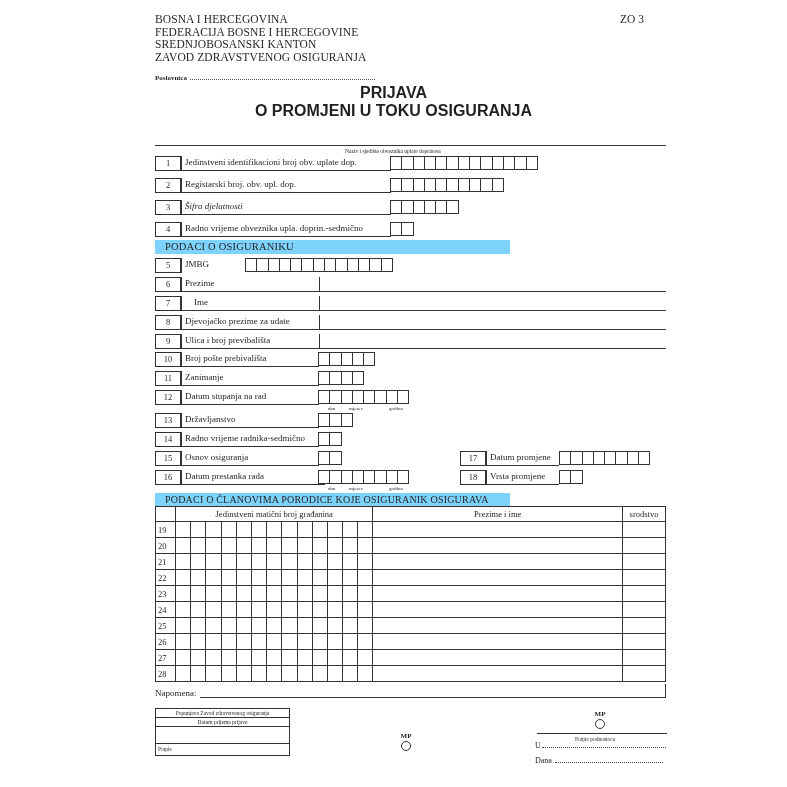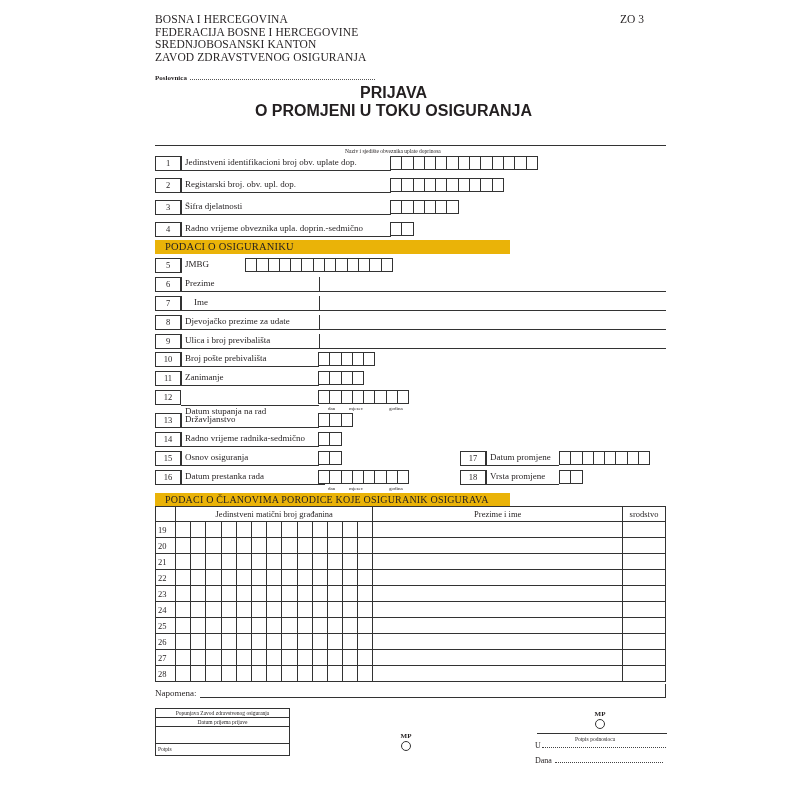--- a/index.html
+++ b/index.html
@@ -13,21 +13,21 @@
   .title { left: 0; width: 787px; text-align: center; font-family: "Liberation Sans", "DejaVu Sans", sans-serif; font-weight: bold; }
   .t1 { top: 84px; font-size: 16px; }
   .t2 { top: 102px; font-size: 16px; }
   .topline { left: 155px; top: 145px; width: 511px; border-top: 1.2px solid #333; }
   .naziv { left: 345px; top: 148px; font-size: 5.5px; }
   .row { position: absolute; left: 155px; height: 15px; display: flex; align-items: stretch; }
   .num { width: 26px; border: 1px solid #333; font-size: 8.5px; text-align: center; line-height: 13px; }
   .lab { border-bottom: 1px solid #333; border-left: 1px solid #333; font-size: 9px; line-height: 13px; padding-left: 3px; white-space: nowrap; }
   .boxes { position: absolute; display: flex; height: 14px; }
   .boxes span { display: block; width: 12.3px; height: 14px; border: 1px solid #333; margin-left: -1px; }
-  .section { left: 155px; height: 14px; background: #eab308; font-size: 10.5px; line-height: 14px; padding-left: 10px; letter-spacing: 0.2px; }
+  .section { left: 155px; height: 14px; background: #7dd3fc; font-size: 10.5px; line-height: 14px; padding-left: 10px; letter-spacing: 0.2px; }
   .longline { position: absolute; height: 15px; border-left: 1px solid #333; border-bottom: 1px solid #333; }
   .sub { position: absolute; font-size: 5px; }
   table.fam { position: absolute; left: 155px; top: 506px; width: 511px; border-collapse: collapse; border: 1.5px solid #333; }
   table.fam td { border: 1px solid #333; height: 16px; font-size: 8.5px; padding: 0 2px; }
   table.fam td.n { width: 20px; }
   table.fam td.c { width: 15.2px; }
   table.fam tr.hdr td { height: 15px; text-align: center; font-size: 8.5px; }
   .napomena { left: 155px; top: 688px; font-size: 9px; }
   .napline { left: 200px; top: 697px; width: 466px; border-bottom: 1px solid #333; }
   .napright { left: 665px; top: 684px; height: 14px; border-left: 1px solid #333; }
@@ -93,21 +93,21 @@
     <span></span>
     <span></span>
     <span></span>
     <span></span>
     <span></span>
     <span></span>
 </div>
 
 <div class="row" style="top:200px;">
   <div class="num">3</div>
-  <div class="lab" style="width:210px;">Šifra djelatnosti</div>
+  <div class="lab" style="width:210px;font-style:italic;">Šifra djelatnosti</div>
 </div>
 <div class="boxes" style="left:391px;top:200px;">
   <span></span>
     <span></span>
     <span></span>
     <span></span>
     <span></span>
     <span></span>
 </div>
 
@@ -184,21 +184,21 @@
 </div>
 <div class="boxes" style="left:319px;top:371px;">
   <span></span>
     <span></span>
     <span></span>
     <span></span>
 </div>
 
 <div class="row" style="top:390px;">
   <div class="num">12</div>
-  <div class="lab" style="width:138px;margin-top:15px;">Datum stupanja na rad</div>
+  <div class="lab" style="width:138px;">Datum stupanja na rad</div>
 </div>
 <div class="boxes" style="left:319px;top:390px;">
   <span></span>
     <span></span>
     <span></span>
     <span></span>
     <span></span>
     <span></span>
     <span></span>
     <span></span>

